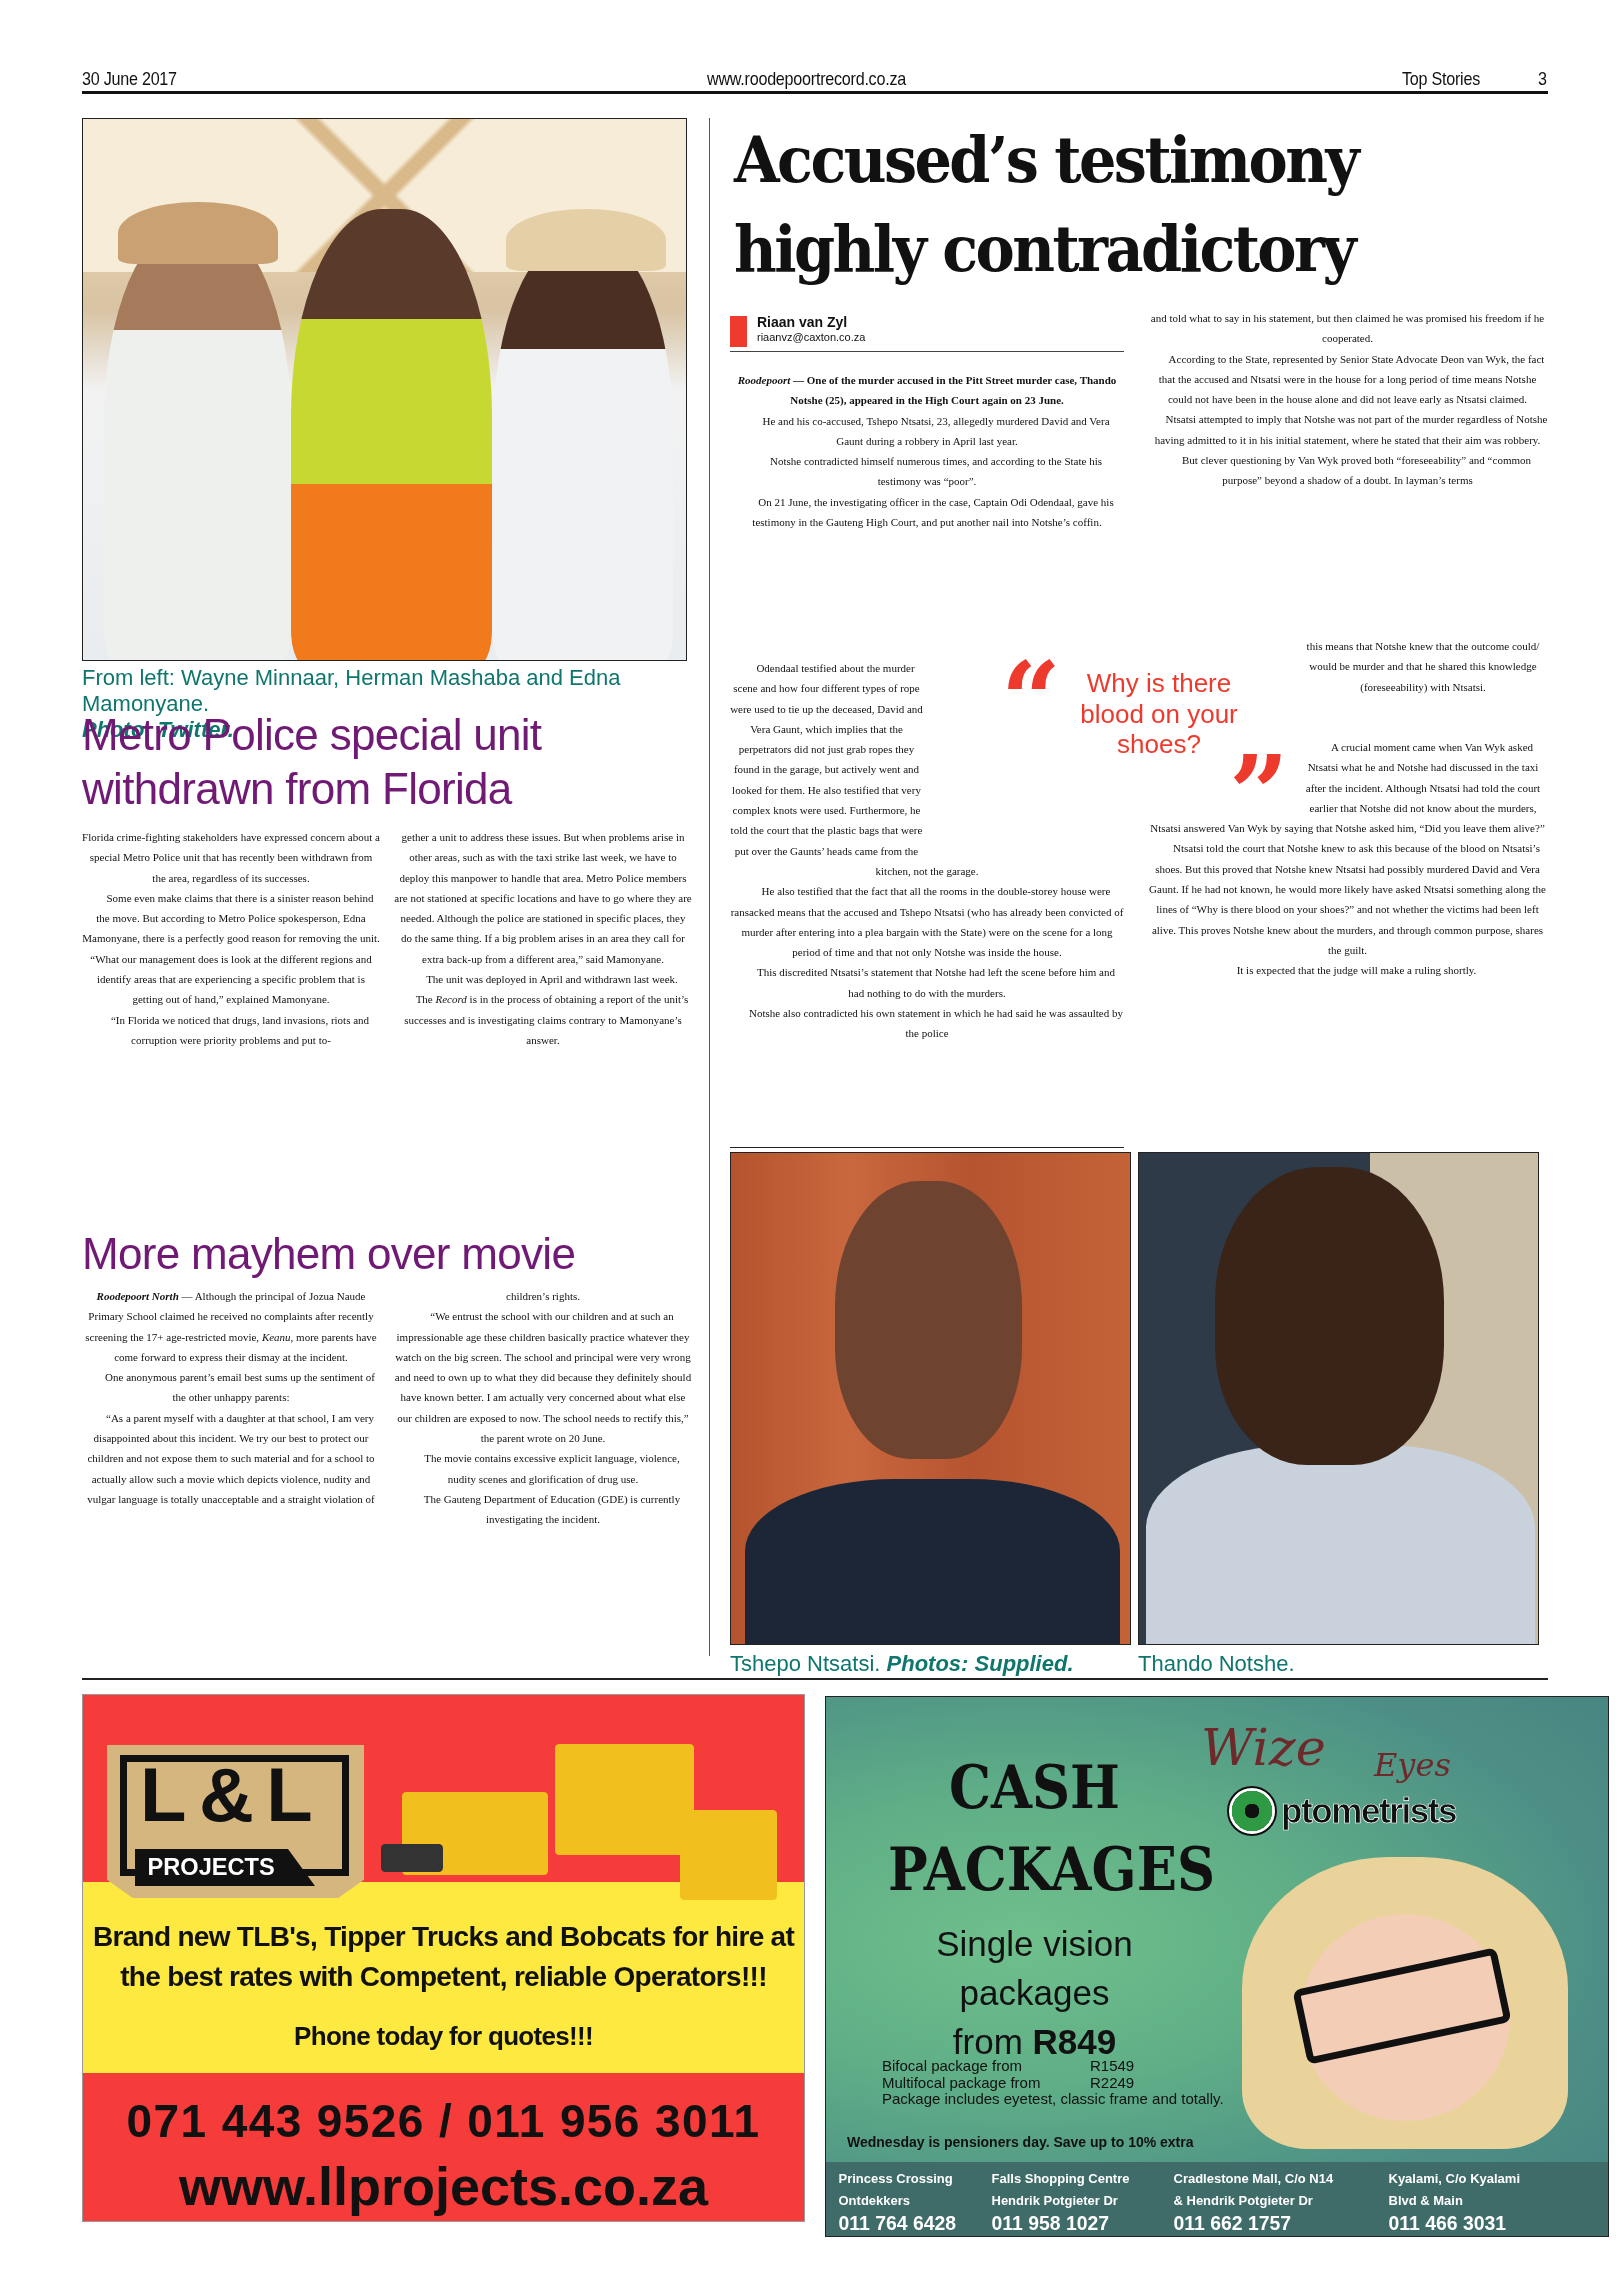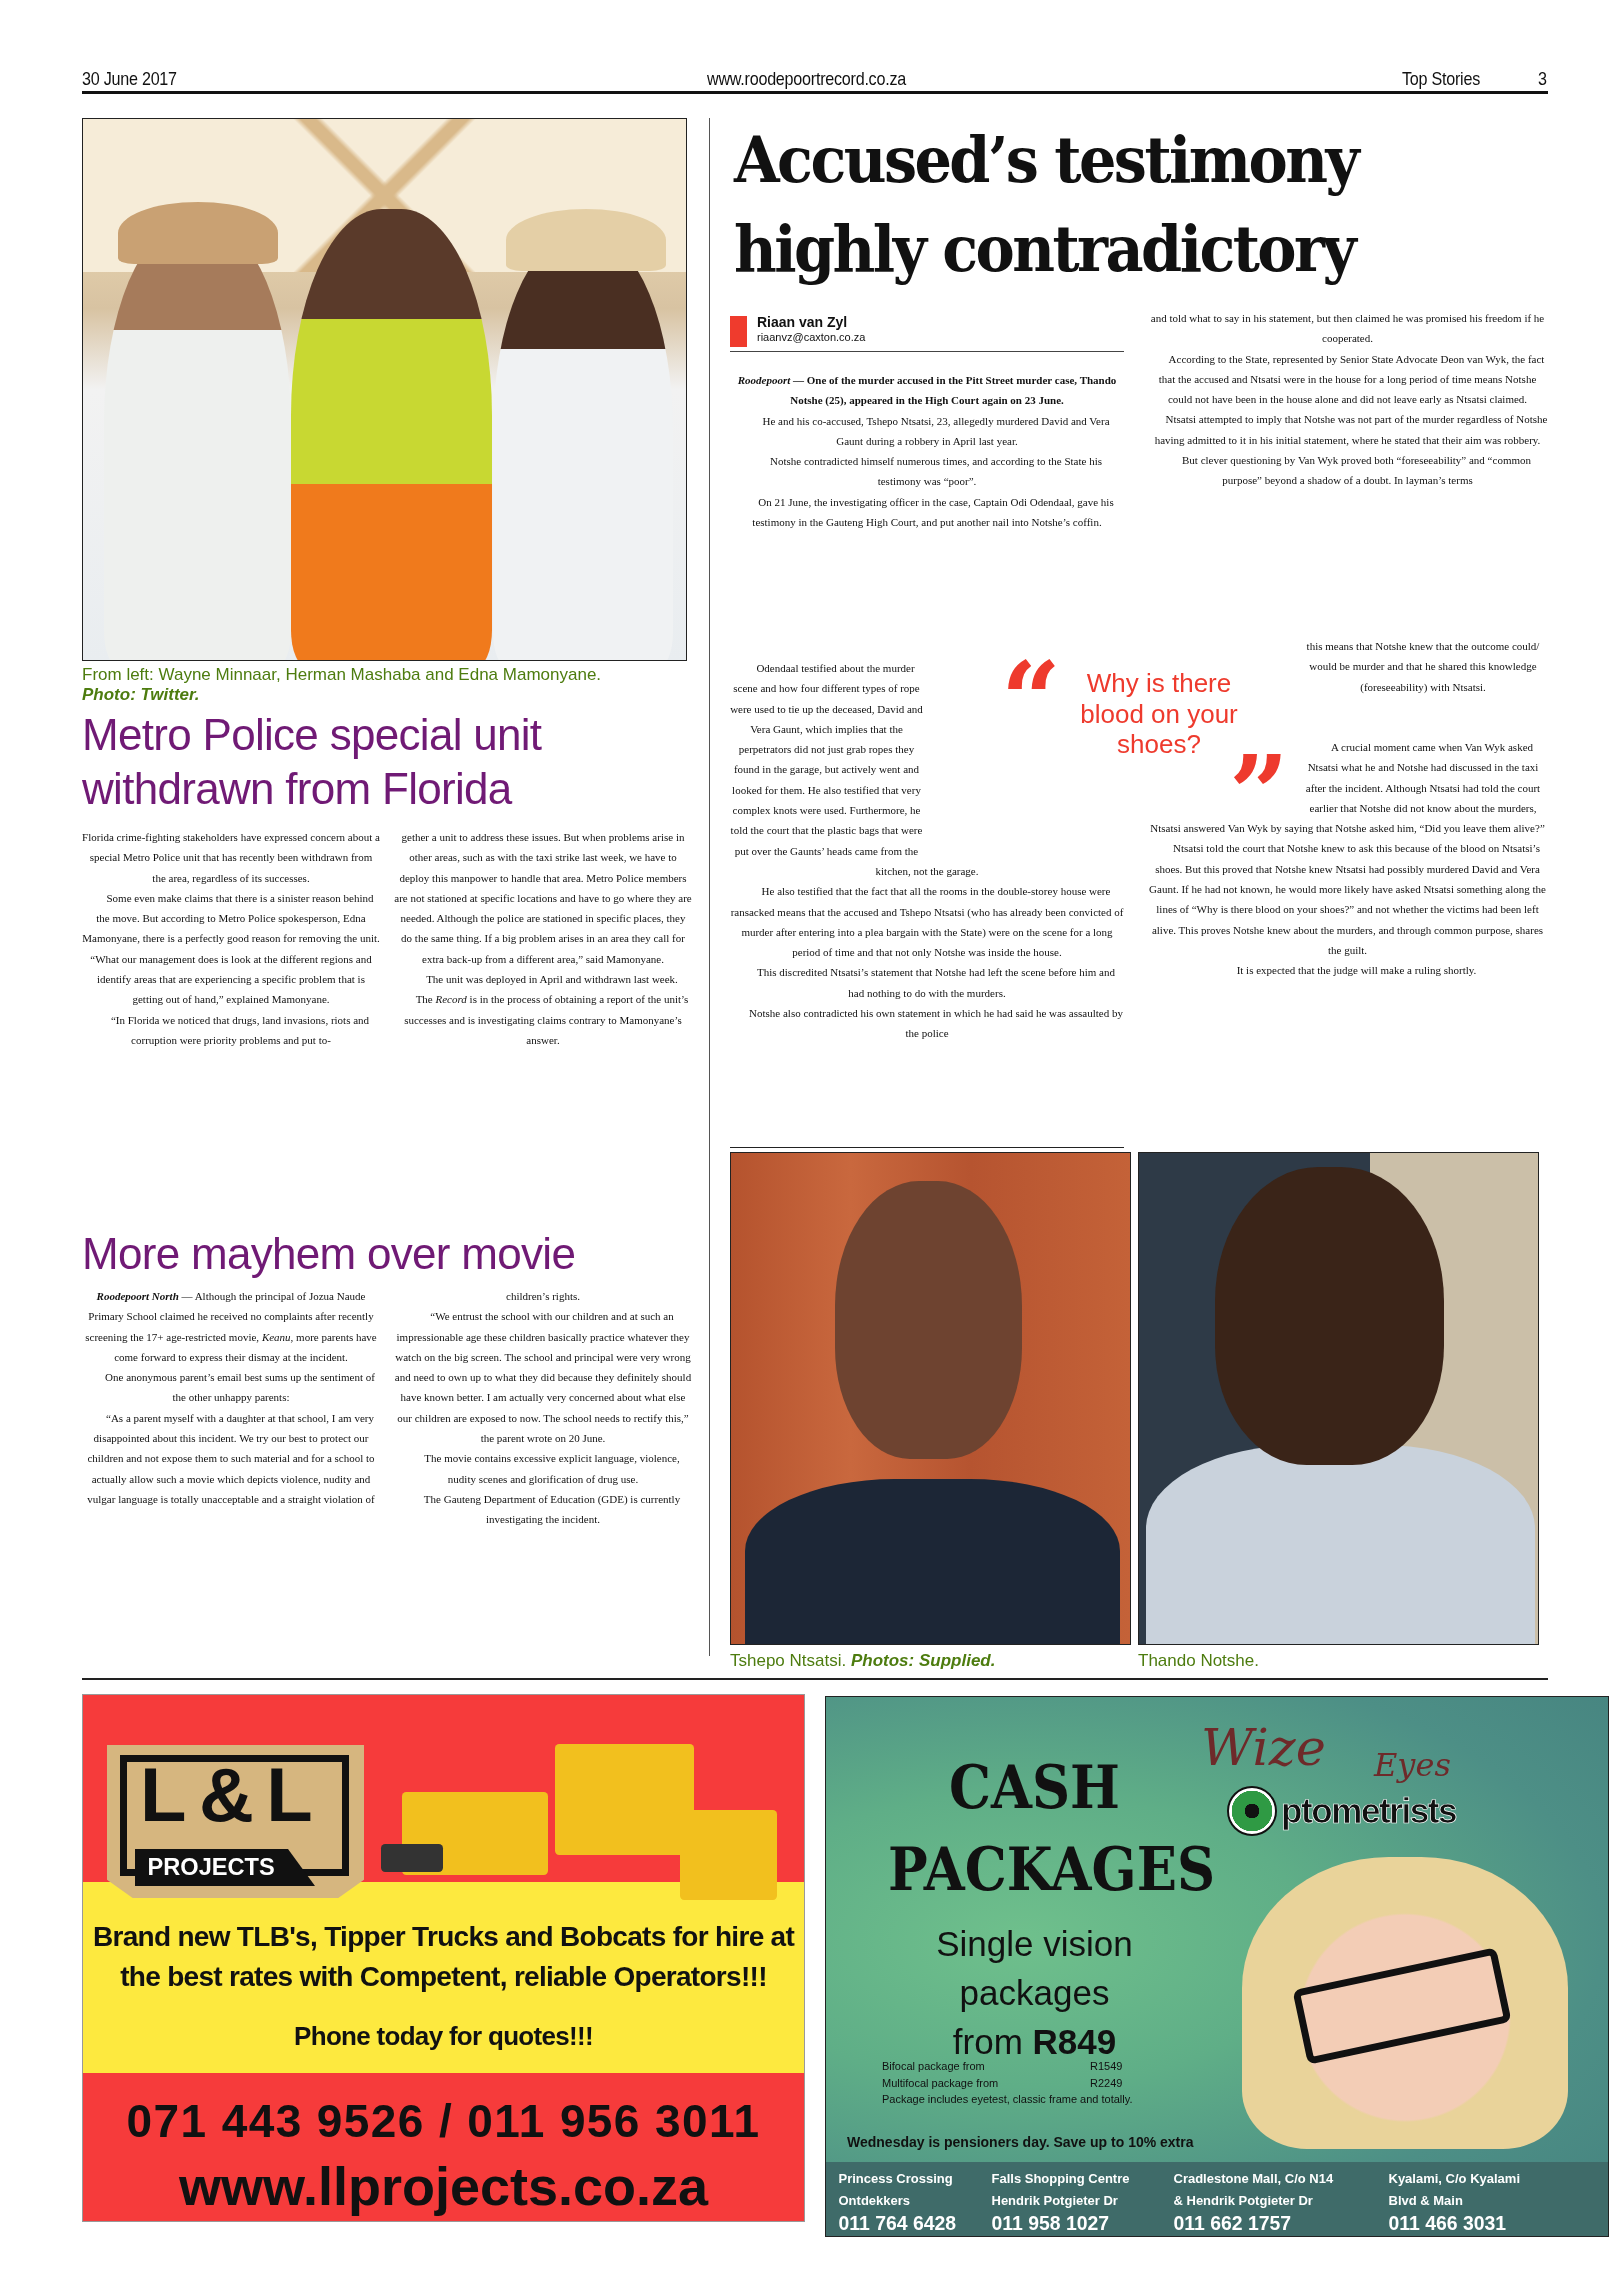--- a/index.html
+++ b/index.html
@@ -19,21 +19,21 @@
     linear-gradient(135deg, transparent 48%, #d9b98a 49%, #d9b98a 51%, transparent 52%),
     linear-gradient(45deg, transparent 48%, #d9b98a 49%, #d9b98a 51%, transparent 52%), #f6ecd8; }
   .figure { position:absolute; border-radius: 45% 45% 8% 8%; }
   .fig-left { left: 21px; top: 104px; width: 187px; height: 444px; background: linear-gradient(180deg,#a67b5b 0 24%, #eef0ee 24% 100%); }
   .fig-mid { left: 208px; top: 90px; width: 201px; height: 458px; background: linear-gradient(180deg,#5a3a2a 0 24%, #c8d832 24% 60%, #f07a1c 60% 100%); }
   .fig-right { left: 410px; top: 118px; width: 180px; height: 430px; background: linear-gradient(180deg,#4a2f22 0 26%, #f0f2f3 26% 100%); }
   .cap-hat { position:absolute; border-radius: 50% 50% 10% 10%; }
   .hat-left { left: 35px; top: 83px; width: 160px; height: 62px; background: #c9a173; }
   .hat-right { left: 423px; top: 90px; width: 160px; height: 62px; background: #e4cfa6; }
 
-  .caption { font-family: "Liberation Sans", sans-serif; font-size: 17px; color: #4d7c0f; }
+  .caption { font-family: "Liberation Sans", sans-serif; font-size: 22px; color: #0f766e; }
   .caption b { font-style: italic; }
 
   .headline-sans { font-family: "Liberation Sans", sans-serif; font-weight: normal; color: #701a75; letter-spacing: -0.7px; }
   .body-text { font-family: "Liberation Serif", serif; font-size: 11px; line-height: 20.3px; text-align: center; }
   .body-text p { text-indent: 0; }
   .body-text p + p { text-indent: 18px; }
   .body-text em { font-style: italic; }
 
   .vrule { width: 1.4px; background: #555; }
   .hrule { height: 2.1px; background: #222; }
@@ -73,21 +73,21 @@
   .ad-we { left: 825px; top: 1696px; width: 784px; height: 541px; border: 1.4px solid #222; overflow: hidden;
     background: radial-gradient(ellipse at 25% 45%, #6fc08c 0%, #5fae87 35%, #4d8f86 70%, #45827f 100%); }
   .we-cash { position:absolute; left: 42px; top: 49px; width: 333px; text-align:center; font-family:"DejaVu Serif",serif; font-weight:bold; color:#111; font-size:60px; line-height:82px; transform: scaleX(0.88); }
   .we-single { position:absolute; left: 42px; top: 222px; width: 333px; text-align:center; font-family:Liberation Sans, sans-serif; font-size:35px; line-height:49px; color:#111; }
   .we-brand1 { position:absolute; left: 375px; top: 21px; font-family:"DejaVu Serif",serif; font-style:italic; color:#6e2a2a; font-size:51px; }
   .we-brand2 { position:absolute; left: 548px; top: 49px; font-family:"DejaVu Serif",serif; font-style:italic; color:#6e2a2a; font-size:32px; }
   .we-eye { position:absolute; left: 401px; top: 89px; width: 50px; height: 50px; border-radius:50%; background: radial-gradient(circle,#111 0 22%, #2f9a44 23% 62%, #fff 63% 100%); border: 2.8px solid #111; }
   .we-brand3 { position:absolute; left: 455px; top: 94px; font-family:"Liberation Sans",sans-serif; font-weight:bold; color:#111; font-size:35px; letter-spacing:-1.4px; -webkit-text-stroke: 0.7px #fff; }
   .we-woman { position:absolute; left: 416px; top: 160px; width: 326px; height: 292px; border-radius: 45% 45% 20% 20%; background: radial-gradient(ellipse at 50% 55%, #f3cdb6 0 45%, #e9d39a 46% 100%); }
   .we-glasses { position:absolute; left: 472px; top: 271px; width: 208px; height: 76px; border: 7px solid #111; border-radius: 8.3px; transform: rotate(-12deg); }
-  .we-prices { position:absolute; left: 56px; top: 361px; font-family:"Liberation Sans",sans-serif; font-size:11px; line-height:16.7px; color:#111; }
+  .we-prices { position:absolute; left: 56px; top: 361px; font-family:"Liberation Sans",sans-serif; font-size:15px; line-height:16.7px; color:#111; }
   .we-prices .row span:first-child { display:inline-block; width: 208px; }
   .we-pension { position:absolute; left: 21px; top: 437px; font-family:"Liberation Sans",sans-serif; font-weight:bold; font-size:14px; color:#111; }
   .we-footer { position:absolute; left:0; top: 465px; width:100%; height:76px; background:#3f6b69; display:flex; padding: 5.6px 12.5px; gap: 0; }
   .we-branch { color:#fff; font-family:"Liberation Sans",sans-serif; font-weight:bold; font-size:13px; line-height:22px; }
   .we-branch .ph { font-size:19.4px; line-height:23.6px; }
 </style>
 </head>
 <body>
 
 <div class="abs sans folio" style="left:82px;">30 June 2017</div>

